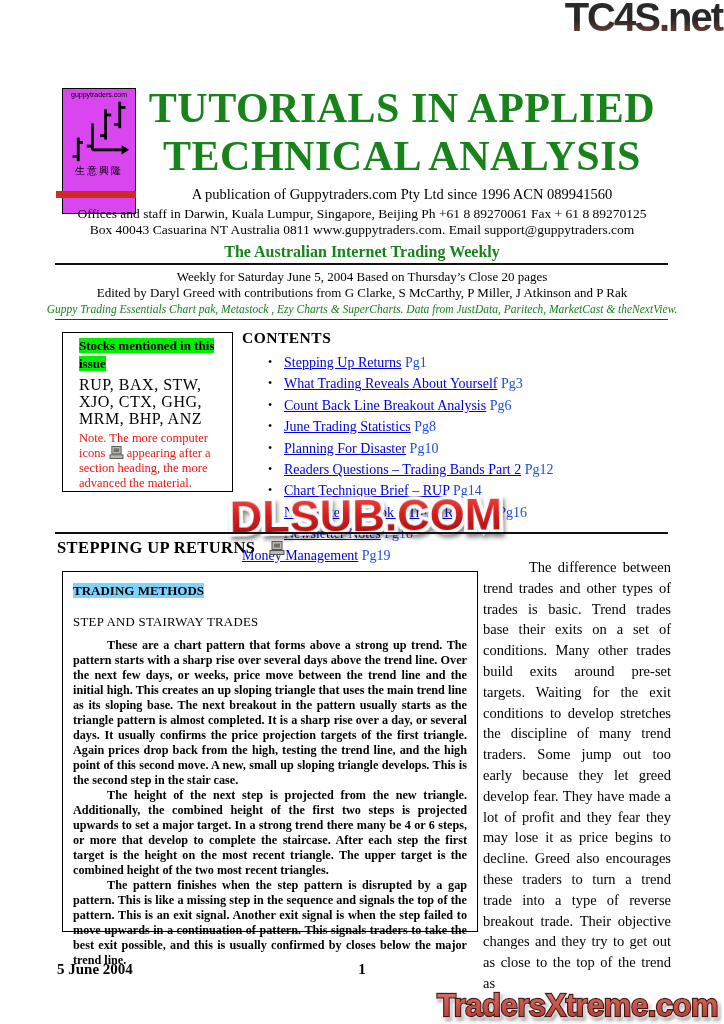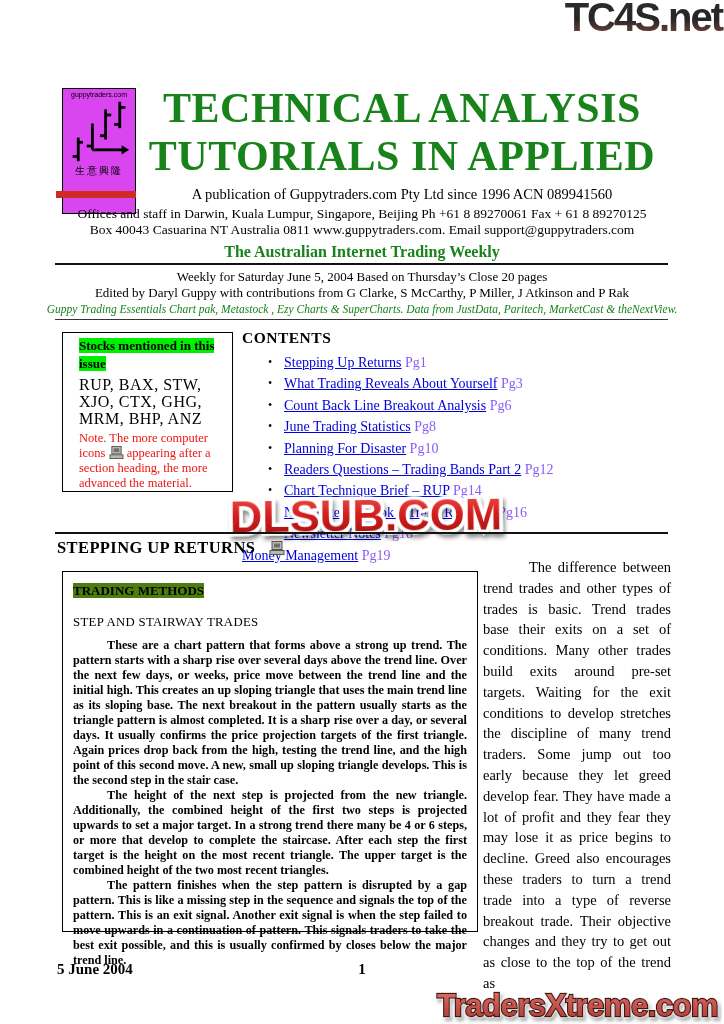--- a/index.html
+++ b/index.html
@@ -42,32 +42,32 @@
   .stocks-heading { display:inline; background:#00ee00; font-weight:bold; font-size:13px; line-height:15px; }
   .stocks-list { font-size:16px; line-height:17px; margin-top:4px; letter-spacing:0.5px; }
   .stocks-note { color:#ee1411; font-size:12.5px; line-height:15px; margin-top:4px; }
   
   .contents { position:absolute; left:242px; top:329px; width:440px; }
   .contents-heading { font-size:15.5px; font-weight:bold; letter-spacing:0.5px; }
   .contents-list { list-style:none; margin-top:5px; }
   .contents-item { font-size:14px; line-height:21.4px; white-space:nowrap; }
   .bullet { display:inline-block; width:16px; margin-left:26px; font-size:12px; vertical-align:1px; }
   .toc-link { color:#0000dd; text-decoration:underline; cursor:pointer; }
-  .toc-page { color:#8b5cf6; }
+  .toc-page { color:#1d4ed8; }
   .contents-item.offset { }
   
   .watermark-dlsub { position:absolute; left:216px; top:488px; transform:rotate(-0.6deg); }
   
   .section-heading { position:absolute; left:57px; top:538px; font-size:16.5px; font-weight:bold; letter-spacing:0.4px; }
   .section-heading svg { margin-left:9px; vertical-align:-2px; }
   .article-box {
     position:absolute; left:62px; top:571px; width:416px; height:361px;
     border:1px solid #000; padding:9px 10px 4px;
   }
-  .category { display:inline; background:#4d7c0f; font-weight:bold; font-size:13px; }
+  .category { display:inline; background:#7dd3fc; font-weight:bold; font-size:13px; }
   .subheading { font-size:12.8px; margin-top:16px; letter-spacing:0.3px; }
   .article-body { margin-top:8px; }
   .article-body p { font-size:12.2px; line-height:15px; text-indent:34px; margin:0; text-align:justify;font-weight:bold; }
   
   .right-col { position:absolute; left:483px; top:557px; width:188px; }
   .right-col p { font-size:14.5px; line-height:20.8px; text-indent:46px; margin:0; text-align:justify; }
   
   .footer-date { position:absolute; left:57px; top:961px; font-size:15px; font-weight:bold; }
   .footer-page { position:absolute; left:0; top:961px; width:724px; text-align:center; font-size:15px; font-weight:bold; }
   .tx-logo { position:absolute; right:2px; top:984px; }
@@ -107,35 +107,35 @@
           <line x1="54" y1="10" x2="60" y2="10"></line>
         <line x1="25" y1="55" x2="58" y2="55"></line>
       </g>
       <polygon points="56,50 64,55 56,60" fill="#000"></polygon>
     </svg>
     <div class="guppy-cn">生意興隆</div>
   </div>
   <div class="red-strip"></div>
 
   <div class="title-block">
+    <div class="main-title">TUTORIALS IN APPLIED</div>
     <div class="main-title">TECHNICAL ANALYSIS</div>
-    <div class="main-title">TUTORIALS IN APPLIED</div>
     <div class="pub-line">A publication of Guppytraders.com Pty Ltd since 1996  ACN 089941560</div>
   </div>
   <div class="center-block">
     <div class="info-line">Offices and staff in Darwin, Kuala Lumpur, Singapore, Beijing   Ph +61 8 89270061  Fax + 61 8 89270125</div>
     <div class="info-line">Box 40043 Casuarina NT Australia  0811    www.guppytraders.com.   Email support@guppytraders.com</div>
     <div class="tagline">The Australian Internet Trading Weekly</div>
   </div>
 
   <div class="rule rule-1"></div>
 
   <div class="issue-block">
     <div class="issue-line">Weekly for Saturday June 5, 2004 Based on Thursday’s Close 20 pages</div>
-    <div class="issue-line">Edited by Daryl Guppy with contributions from G Clarke, S McCarthy, P Miller, J Atkinson and P Rak</div>
+    <div class="issue-line">Edited by Daryl Greed with contributions from G Clarke, S McCarthy, P Miller, J Atkinson and P Rak</div>
     <div class="issue-credit">Guppy Trading Essentials Chart pak, Metastock , Ezy Charts &amp; SuperCharts. Data from JustData, Paritech, MarketCast &amp; theNextView.</div>
   </div>
 
   <div class="rule rule-2"></div>
 
   <div class="stocks-box">
     <span class="stocks-heading">Stocks mentioned in this issue</span>
     <div class="stocks-list">RUP, BAX, STW, XJO,  CTX,  GHG, MRM, BHP, ANZ</div>
     <div class="stocks-note">
       <span>Note. The more computer icons</span>

